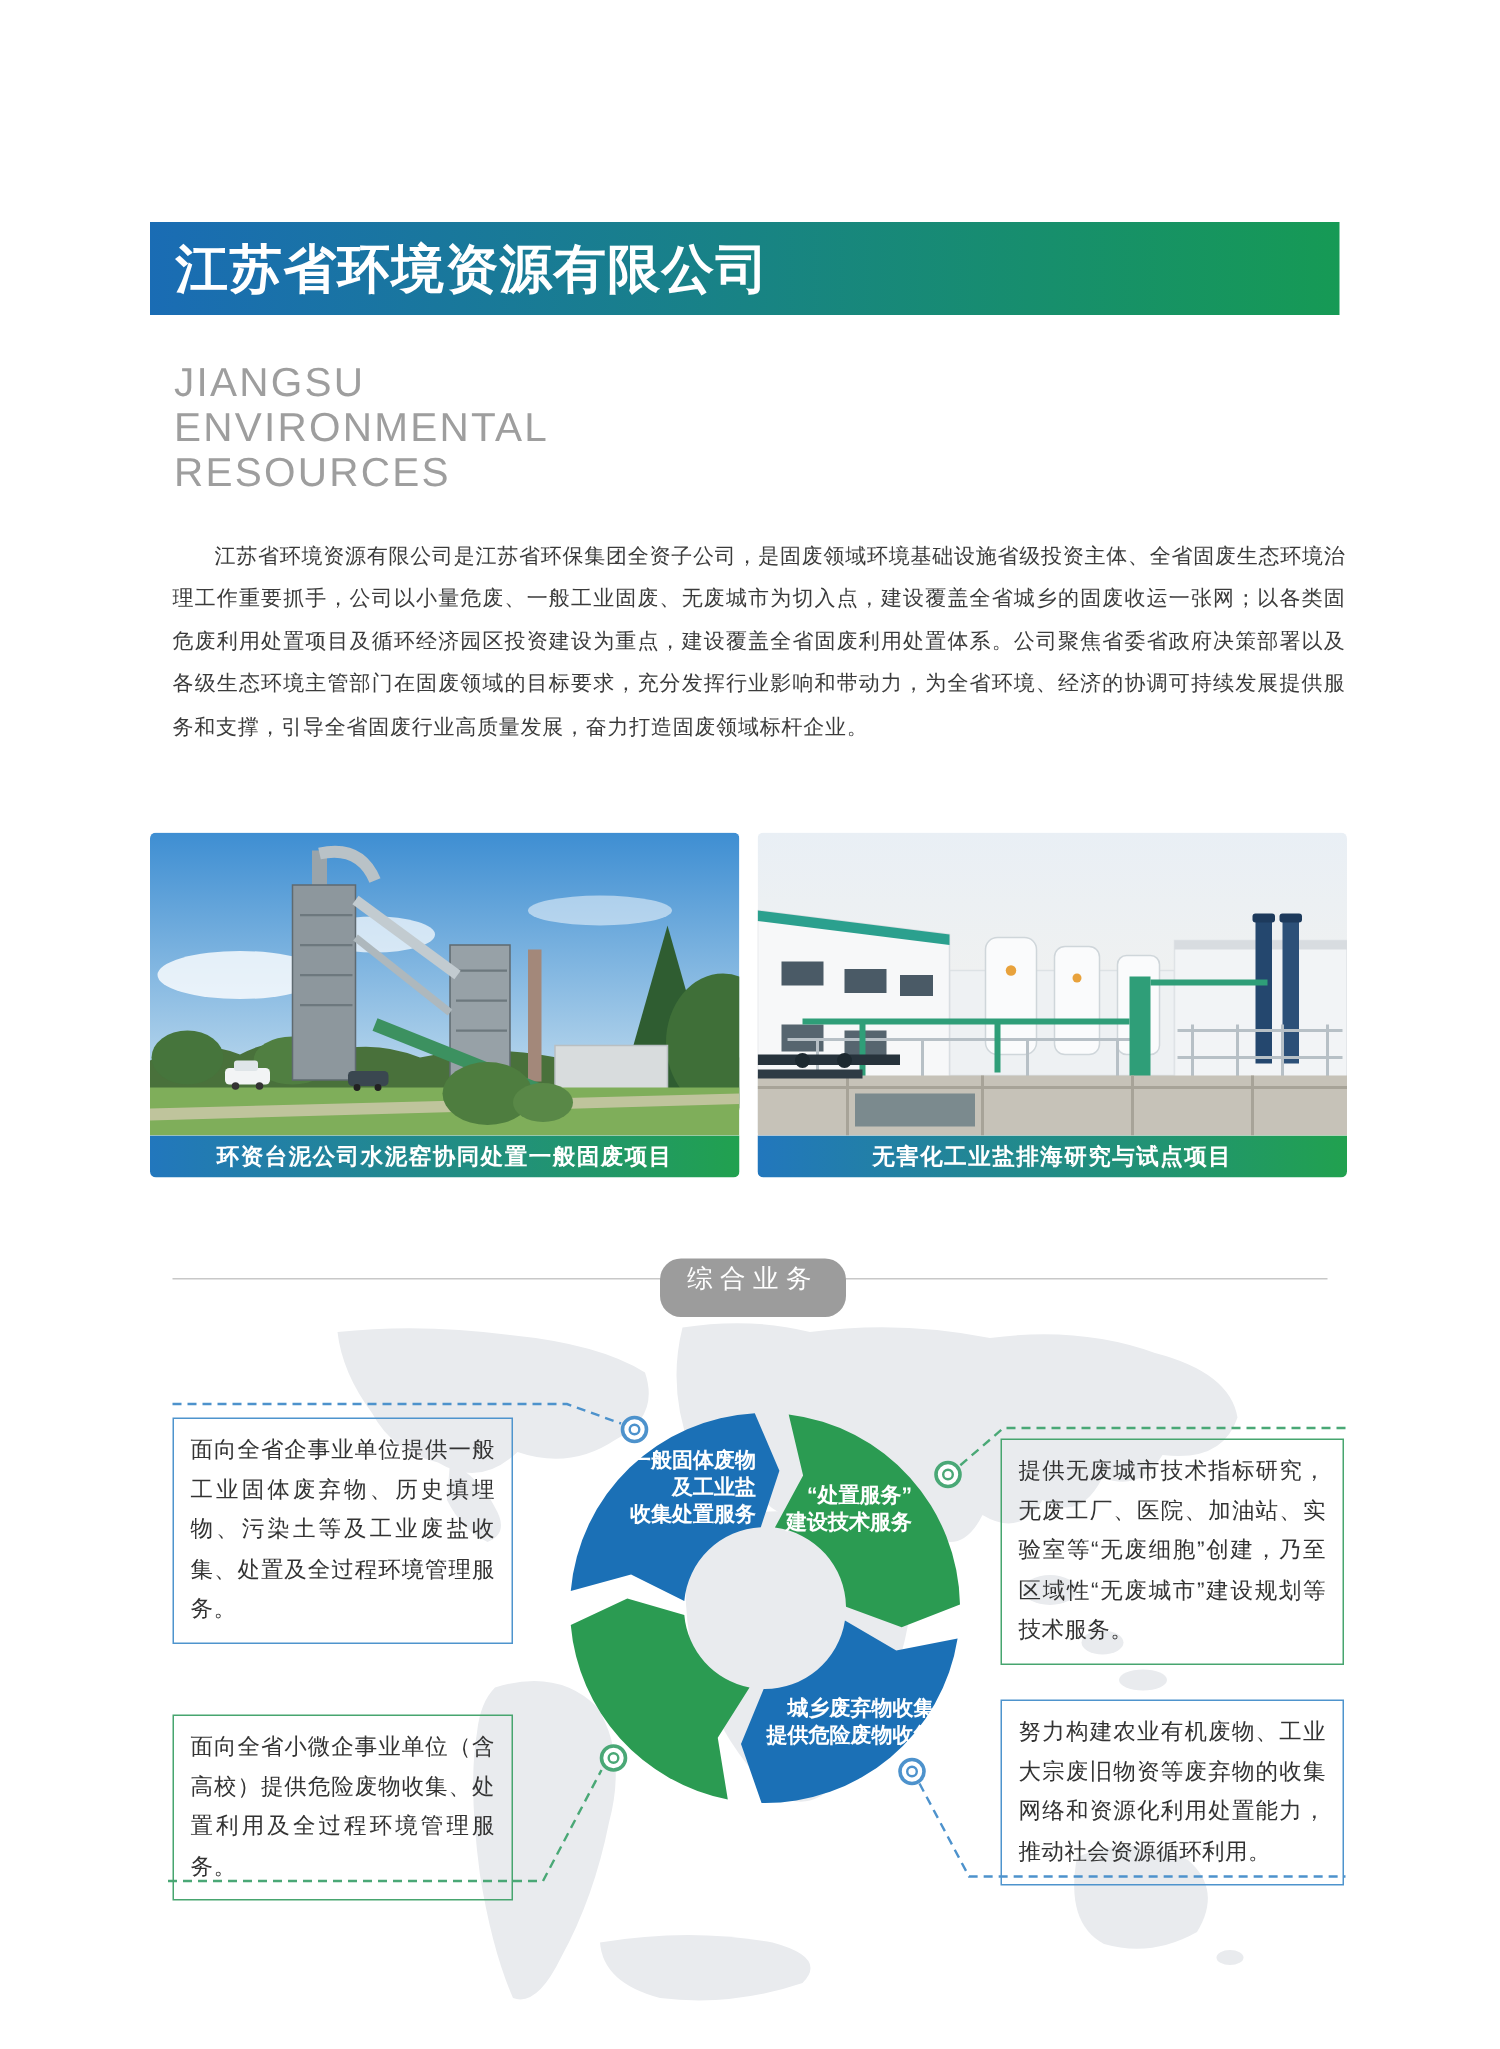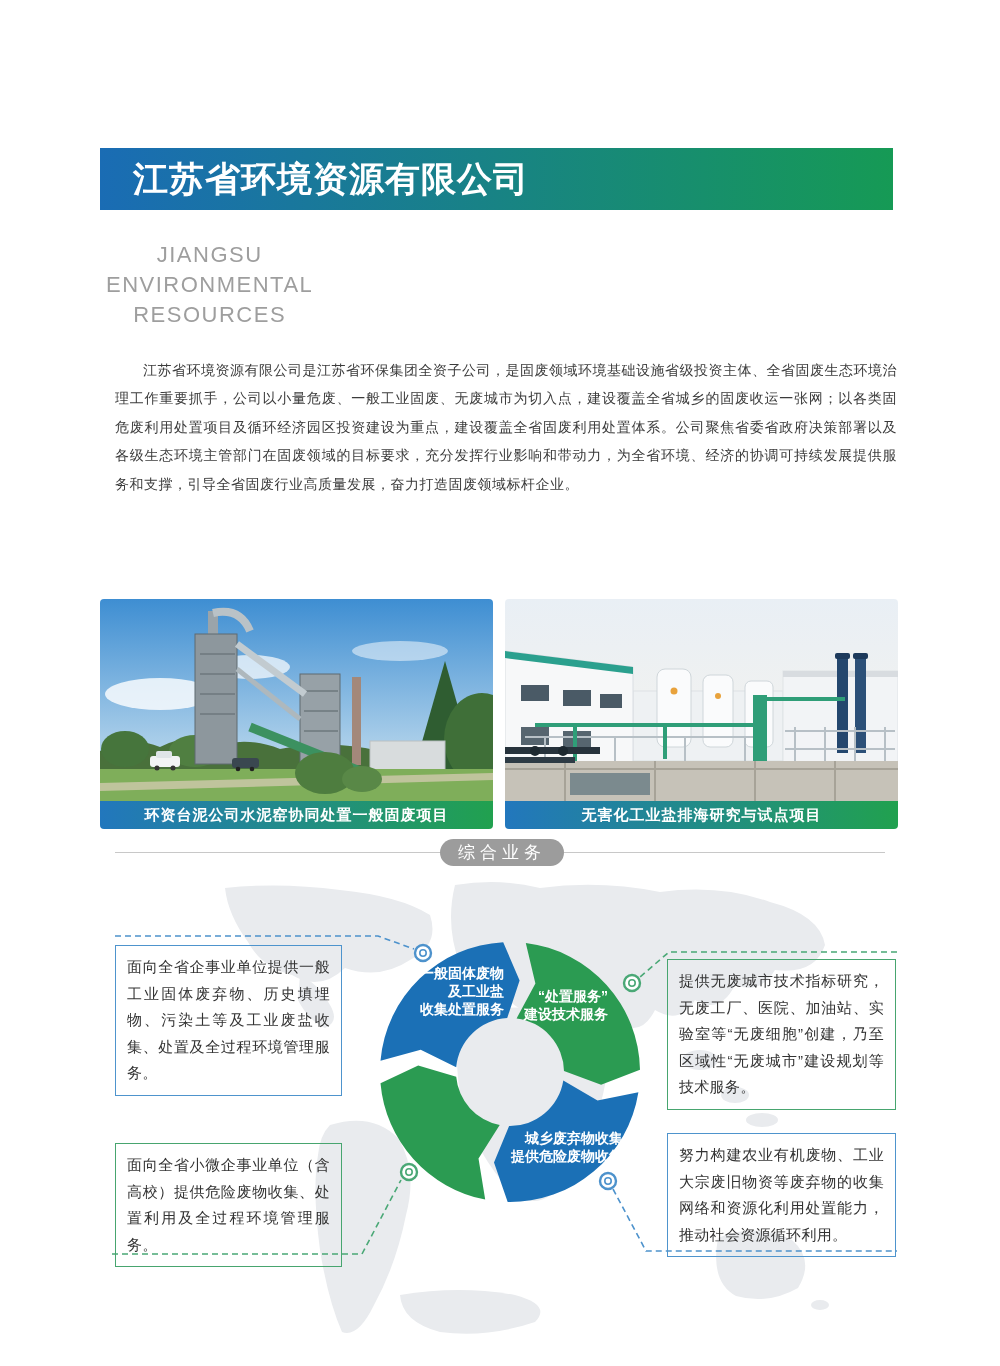--- a/index.html
+++ b/index.html
@@ -11,38 +11,38 @@
     --dash-blue:#4d92cc; --dash-green:#4aa876;
     --map:#e9ebee;
   }
   html,body{margin:0;padding:0;background:#fff;}
   #page{position:relative;width:1000px;height:1366px;background:#fff;overflow:hidden;
         font-family:"Liberation Sans",sans-serif;}
 
   .header-bar{position:absolute;left:100px;top:148px;width:793px;height:62px;
     background:linear-gradient(90deg,var(--header-from),var(--header-to));
     display:flex;align-items:center;padding-left:17px;box-sizing:border-box;}
-  .header-bar .title{color:#fff;font-size:35px;font-weight:700;letter-spacing:1px;margin:16px;}
-
-  .subtitle{position:absolute;left:106px;top:240px;color:var(--muted);
-    font-size:22px;line-height:30px;letter-spacing:1.5px;font-weight:400;text-align:center;}
+  .header-bar .title{color:#fff;font-size:35px;font-weight:700;letter-spacing:1px;margin:0;}
+
+  .subtitle{position:absolute;left:116px;top:240px;color:var(--muted);
+    font-size:27px;line-height:30px;letter-spacing:1.5px;font-weight:400;}
 
   .intro{position:absolute;left:115px;top:356px;width:782px;font-size:14px;
     line-height:28.4px;color:var(--body);text-align:justify;text-indent:2em;letter-spacing:0.5px;}
 
-  .photo{position:absolute;top:555px;width:393px;height:230px;border-radius:4px;overflow:hidden;margin-top:44px;}
+  .photo{position:absolute;top:555px;width:393px;height:230px;border-radius:4px;overflow:hidden;}
   #photo-1{left:100px;} #photo-2{left:505px;font-family:Liberation Serif, serif;}
   .photo svg{display:block;width:393px;height:202px;}
   .caption{height:28px;display:flex;align-items:center;justify-content:center;
     background:linear-gradient(90deg,var(--caption-from),var(--caption-to));
     color:#fff;font-size:15px;font-weight:700;letter-spacing:1px;}
 
   .divider-line{position:absolute;left:115px;top:852px;width:770px;height:1px;background:#c8c8c8;}
   .divider-pill{position:absolute;left:502px;top:839px;transform:translateX(-50%);
-    background:var(--pill);color:#fff;border-radius:14px;height:27px;line-height:27px;
+    background:var(--pill);color:#fff;border-radius:14px;height:39px;line-height:27px;
     padding:0 18px;font-size:17px;letter-spacing:5px;white-space:nowrap;}
 
   #diagram-svg{position:absolute;left:0;top:880px;width:1000px;height:470px;}
   .map{fill:var(--map);}
   .dash{fill:none;stroke-width:1.6;stroke-dasharray:6 4;}
   .dash.blue{stroke:var(--dash-blue);} .dash.green{stroke:var(--dash-green);}
   .marker-o{fill:#fff;stroke-width:2.4;} .marker-i{fill:none;stroke-width:1.6;}
   .blue-stroke{stroke:var(--dash-blue);} .green-stroke{stroke:var(--dash-green);}
 
   .ring-label{position:absolute;transform:translate(-50%,-50%);color:#fff;font-weight:700;

